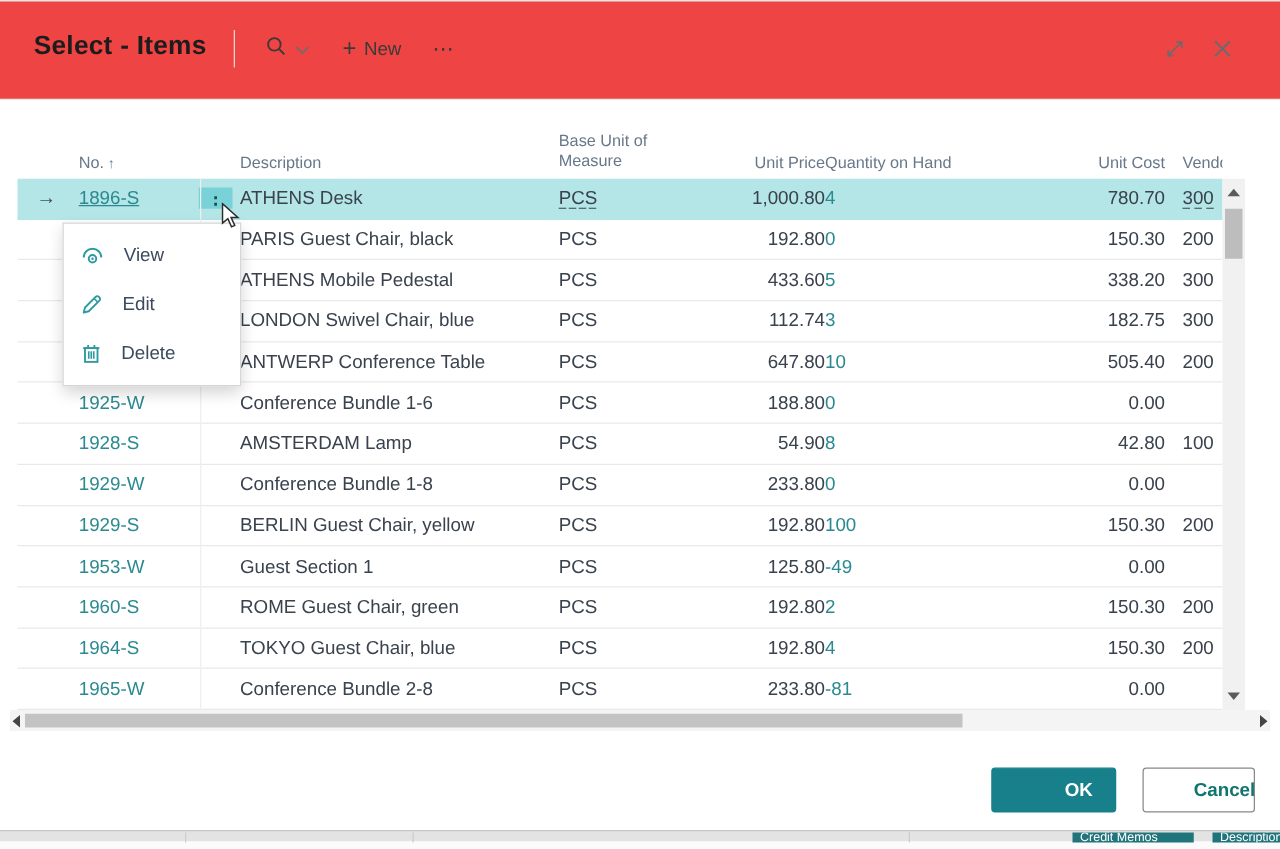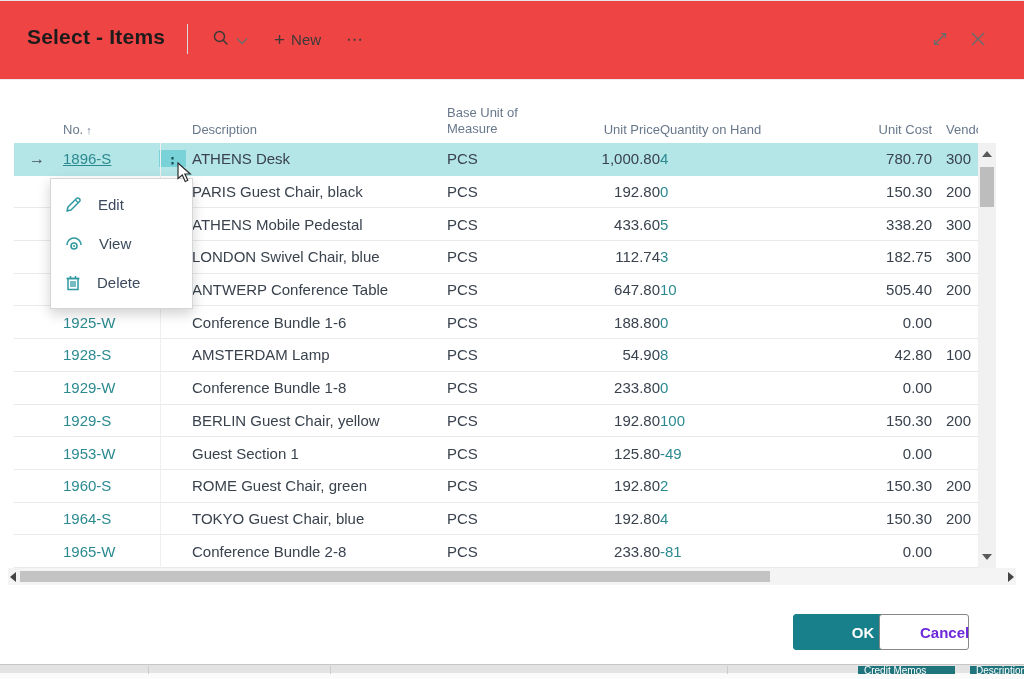--- a/index.html
+++ b/index.html
@@ -59,21 +59,21 @@
   .arr-down{ left:4px; bottom:8px; border-left:5px solid transparent; border-right:5px solid transparent; border-top:6px solid #5a5a5a; }
   .hscroll{ position:absolute; left:8px; top:567px; width:1008px; height:17px; background:#f4f4f4; }
   .hthumb{ position:absolute; left:12px; top:3px; width:750px; height:11px; background:#c3c3c3; }
   .arr-left{ left:2px; top:4px; border-top:5px solid transparent; border-bottom:5px solid transparent; border-right:6px solid #444; }
   .arr-right{ right:2px; top:4px; border-top:5px solid transparent; border-bottom:5px solid transparent; border-left:6px solid #444; }
 
   
   .footer{ position:absolute; left:0; top:584px; width:1024px; height:79px; background:#fff; }
   .btn{ position:absolute; top:29px; height:36px; font-size:15px; font-weight:700; border-radius:3px; cursor:pointer; font-family:inherit;padding-left:40px; }
   .btn-ok{ left:793px; width:100px; background:#17808a; color:#fff; border:1px solid #17808a; }
-  .btn-cancel{ left:879px; width:90px; background:#fff; color:#6d28d9; border:1px solid #8a8886; }
+  .btn-cancel{ left:914px; width:90px; background:#fff; color:#0f766e; border:1px solid #8a8886; }
 
   
   .bg-strip{ position:absolute; left:0; top:663px; width:1024px; height:16px; background:#fbfbfb; }
   .bg-band{ position:absolute; left:0; top:0; width:1024px; height:9px; background:#e3e3e3; border-top:1px solid #c6c6c6; }
   .bg-sep{ position:absolute; top:1px; width:1px; height:8px; background:#cccccc; }
   .bg-tile{ position:absolute; top:1px; height:8px; background:#20747c; color:#ffffff; font-size:10px; line-height:10px; overflow:hidden; padding:0 6px; white-space:nowrap; }
 </style>
 </head>
 <body>
 
@@ -315,33 +315,33 @@
       <div class="c c-qty">-81</div>
       <div class="c c-cost">0.00</div>
       <div class="c c-vendor"></div>
     </div>
   </div>
   </div>
   <div class="col-sep"></div>
 
   <div class="ctx-menu">
     <button class="ctx-item">
-      <svg width="19" height="19" viewBox="0 0 19 19">
-        <path d="M3,16 L4,12 L12.5,3.5 a1.8,1.8 0 0 1 2.6,0 l0.4,0.4 a1.8,1.8 0 0 1 0,2.6 L7,15 L3,16 Z" fill="none" stroke="#2e99a0" stroke-width="1.5" stroke-linejoin="round"></path>
-        <line x1="11.5" y1="5" x2="14" y2="7.5" stroke="#2e99a0" stroke-width="1.2"></line>
-      </svg>
-      <span>Edit</span>
-    </button>
-    <button class="ctx-item">
       <svg width="20" height="18" viewBox="0 0 20 18">
         <path d="M3,10 a7,7 0 0 1 14,0" fill="none" stroke="#2e99a0" stroke-width="1.6"></path>
         <circle cx="10" cy="11" r="3" fill="none" stroke="#2e99a0" stroke-width="1.6"></circle>
         <circle cx="10" cy="11" r="1" fill="#2e99a0"></circle>
       </svg>
       <span>View</span>
+    </button>
+    <button class="ctx-item">
+      <svg width="19" height="19" viewBox="0 0 19 19">
+        <path d="M3,16 L4,12 L12.5,3.5 a1.8,1.8 0 0 1 2.6,0 l0.4,0.4 a1.8,1.8 0 0 1 0,2.6 L7,15 L3,16 Z" fill="none" stroke="#2e99a0" stroke-width="1.5" stroke-linejoin="round"></path>
+        <line x1="11.5" y1="5" x2="14" y2="7.5" stroke="#2e99a0" stroke-width="1.2"></line>
+      </svg>
+      <span>Edit</span>
     </button>
     <button class="ctx-item">
       <svg width="18" height="19" viewBox="0 0 18 19">
         <rect x="4" y="5.5" width="10" height="11" fill="none" stroke="#2e99a0" stroke-width="1.5"></rect>
         <line x1="2.5" y1="5.5" x2="15.5" y2="5.5" stroke="#2e99a0" stroke-width="1.5"></line>
         <line x1="6.5" y1="5" x2="6.5" y2="3" stroke="#2e99a0" stroke-width="1.5"></line>
         <line x1="11.5" y1="5" x2="11.5" y2="3" stroke="#2e99a0" stroke-width="1.5"></line>
         <line x1="7" y1="8" x2="7" y2="14" stroke="#2e99a0" stroke-width="1.3"></line>
         <line x1="9" y1="8" x2="9" y2="14" stroke="#2e99a0" stroke-width="1.3"></line>
         <line x1="11" y1="8" x2="11" y2="14" stroke="#2e99a0" stroke-width="1.3"></line>

